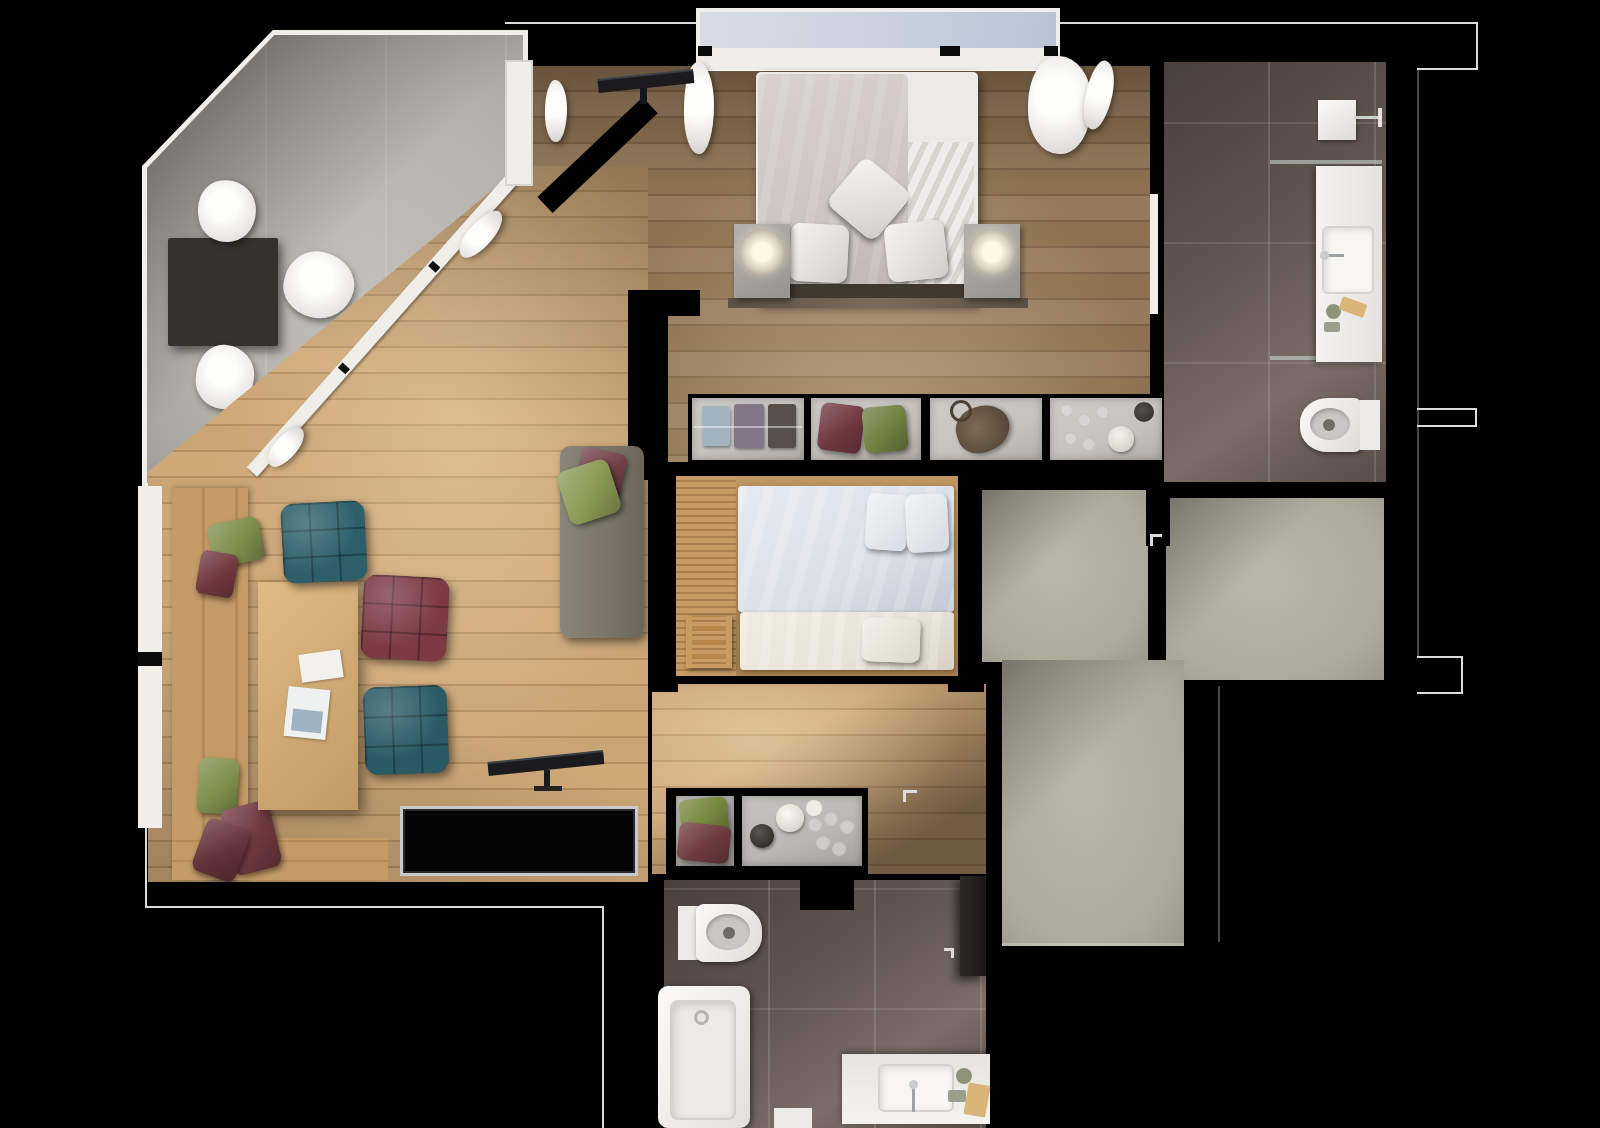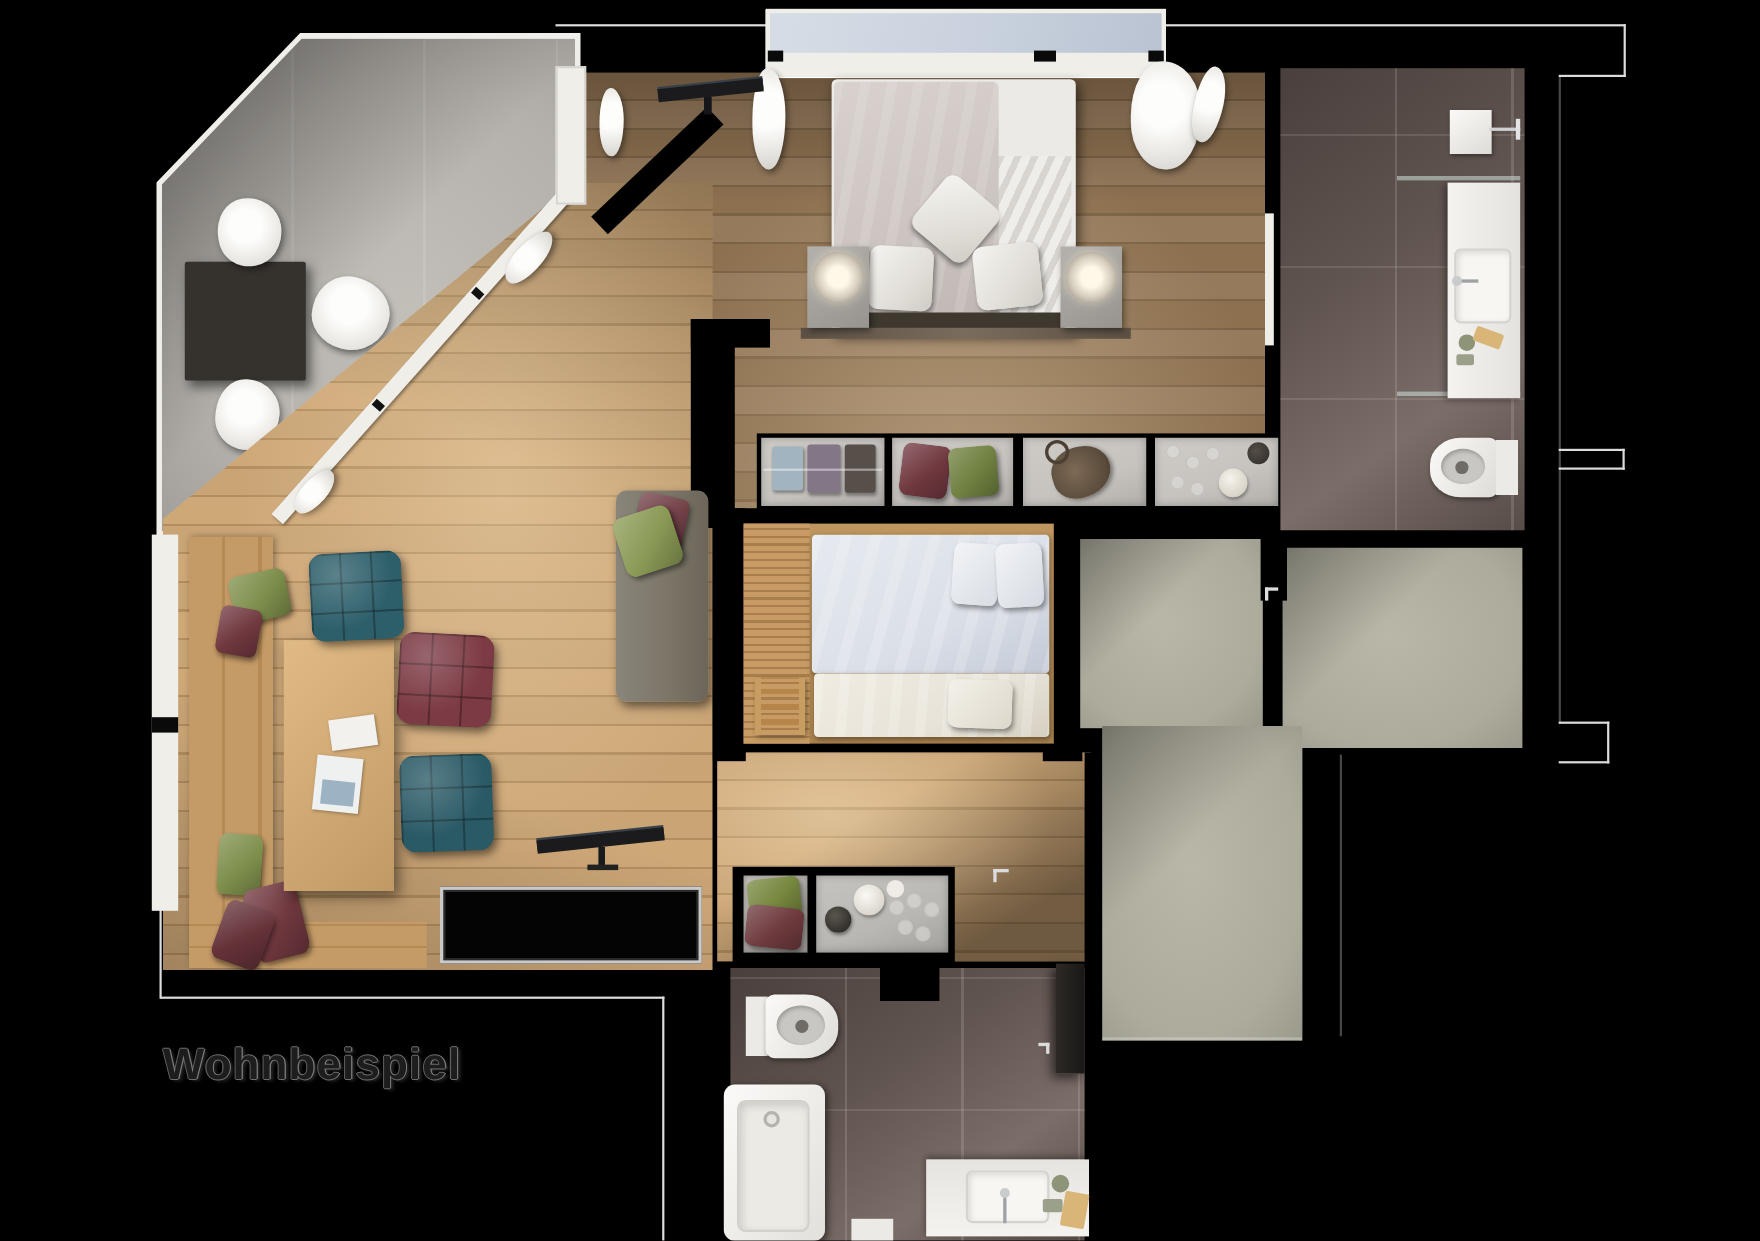--- a/index.html
+++ b/index.html
@@ -303,15 +303,14 @@
     <div style="left:67px;top:26px;width:9px;height:9px;border-radius:50%;background:#c9cbcd;"></div>
     <div style="left:114px;top:14px;width:16px;height:16px;border-radius:50%;background:#8e9478;"></div>
     <div style="left:106px;top:36px;width:18px;height:12px;background:#9aa089;border-radius:2px;"></div>
     <div style="left:124px;top:30px;width:22px;height:32px;background:#d9b578;transform:rotate(10deg);border-radius:2px;"></div>
   </div>
   <div style="left:774px;top:1108px;width:38px;height:20px;background:#eceae6;"></div>
   <div style="left:960px;top:876px;width:26px;height:100px;background:linear-gradient(90deg,#2c2926,#1a1816);box-shadow:-4px 4px 10px rgba(0,0,0,.6);"></div>
   <div class="wline" style="left:944px;top:948px;width:10px;height:3px;"></div>
   <div class="wline" style="left:951px;top:948px;width:3px;height:10px;"></div>
 
-  <div id="caption" style="left:148px;top:946px;">Wohnbeispiel</div>
 
 </div>
 
 </body></html>

